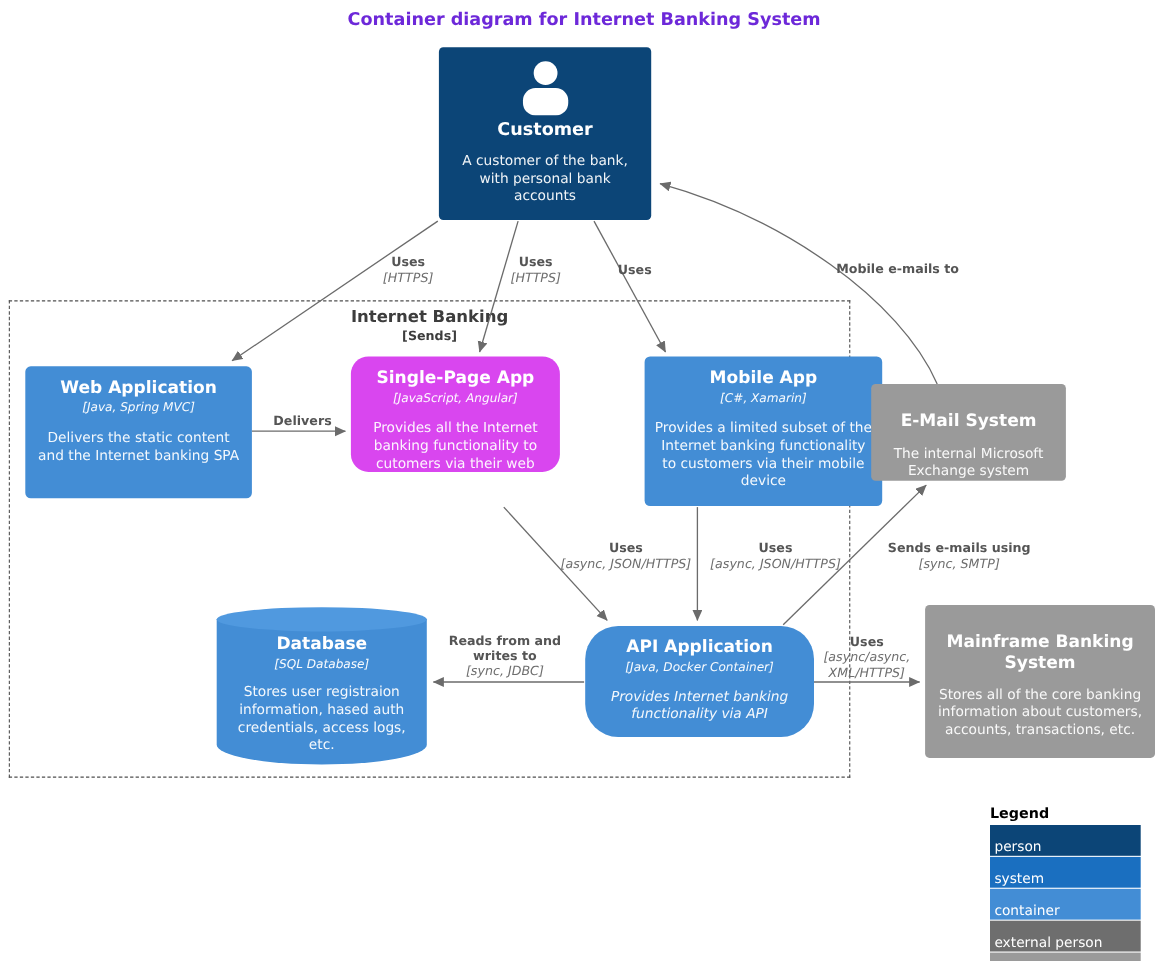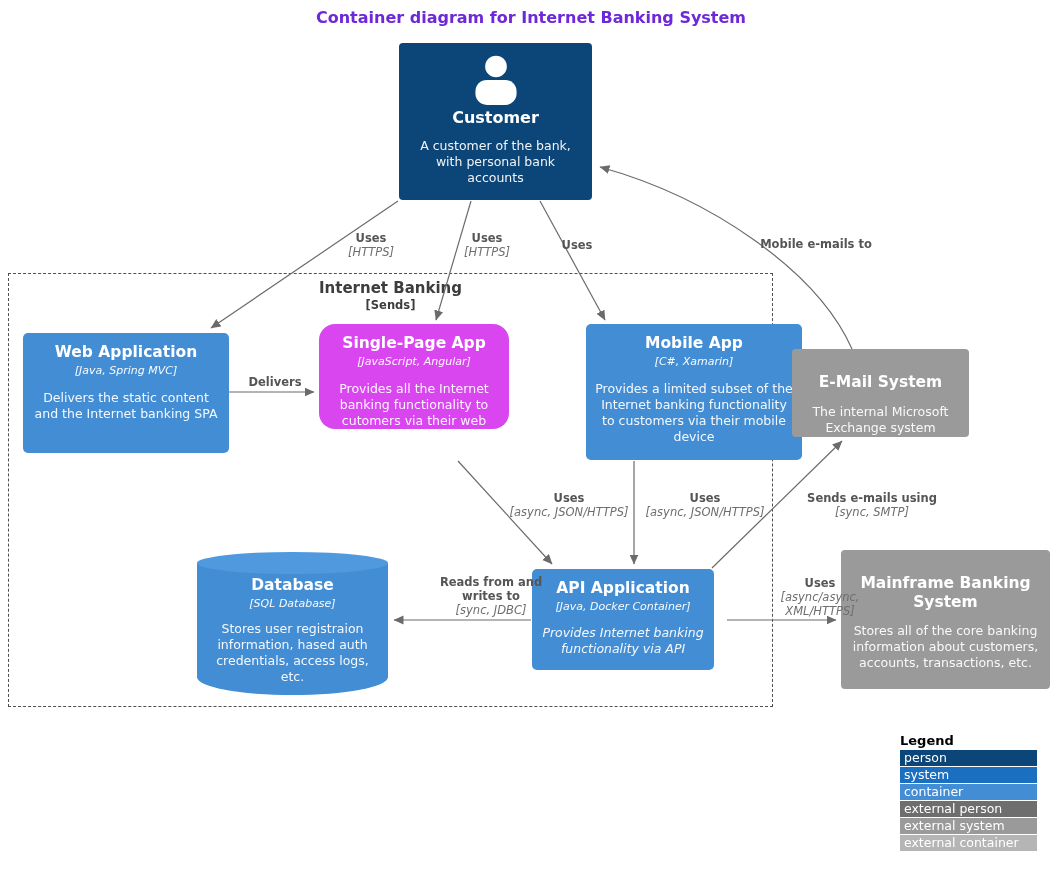--- a/index.html
+++ b/index.html
@@ -45,29 +45,29 @@
   .db-node { position:absolute; left:197px; top:552px; width:191px; height:143px; z-index:2; color:#fff; text-align:center; }
   .db-top  { position:absolute; top:0; left:0; width:100%; height:22px; border-radius:50%; }
   .db-body { position:absolute; top:11px; left:0; width:100%; height:132px; border-radius:0 0 50% 50% / 0 0 18px 18px; }
   .db-content { position:relative; padding:24px 8px 0 8px; }
 
   
   .edge-label {
     position:absolute; z-index:3; transform:translateX(-50%);
     text-align:center; line-height:1.22; white-space:nowrap;
   }
-  .edge-label.wrap { white-space:normal;margin-left:32px; }
+  .edge-label.wrap { white-space:normal; }
   .el-main { font-size:11.5px; font-weight:bold; color:#555555; }
   .el-tech { font-size:11.5px; font-style:italic; color:#6e6e6e; }
 
   
   .legend { position:absolute; left:900px; top:733px; z-index:2; }
   .legend-title { font-size:13px; font-weight:bold; color:#000; margin-bottom:2px; }
   .legend-row {
-    width:133px; height:14px; padding:1px 0 1px 4px; margin-bottom:1px;
+    width:133px; height:14px; padding:13px 0 1px 4px; margin-bottom:1px;
     font-size:12.5px; color:#fff; line-height:14px;
   }
 </style>
 </head>
 <body>
 
 <div id="canvas">
 
   <div class="diagram-title">Container diagram for Internet Banking System</div>
 
@@ -133,21 +133,21 @@
   <div class="db-node">
     <div class="db-body" style="background-color: rgb(67, 141, 213);"></div>
     <div class="db-top" style="background-color: rgb(80, 153, 223);"></div>
     <div class="db-content">
       <div class="node-title">Database</div>
       <div class="node-tech">[SQL Database]</div>
       <div class="node-desc" style="margin-top:11px;">Stores user registraion information, hased auth credentials, access logs, etc.</div>
     </div>
   </div>
 
-  <div class="node" style="left: 532px; top: 569px; width: 182px; height: 101px; background-color: rgb(67, 141, 213);">
+  <div class="node" style="left: 532px; top: 569px; width: 208px; height: 101px; background-color: rgb(67, 141, 213); border-radius: 30px;">
     <div class="node-title">API Application</div>
     <div class="node-tech">[Java, Docker Container]</div>
     <div class="node-desc" style="margin-top:12px;font-style:italic;">Provides Internet banking functionality via API</div>
   </div>
 
   <div class="node ext-node" style="left: 841px; top: 550px; width: 209px; height: 139px; background-color: rgb(154, 154, 154);">
     <div class="node-title" style="max-width:180px;margin:0 auto;">Mainframe Banking System</div>
     <div class="node-desc">Stores all of the core banking information about customers, accounts, transactions, etc.</div>
   </div>
 

